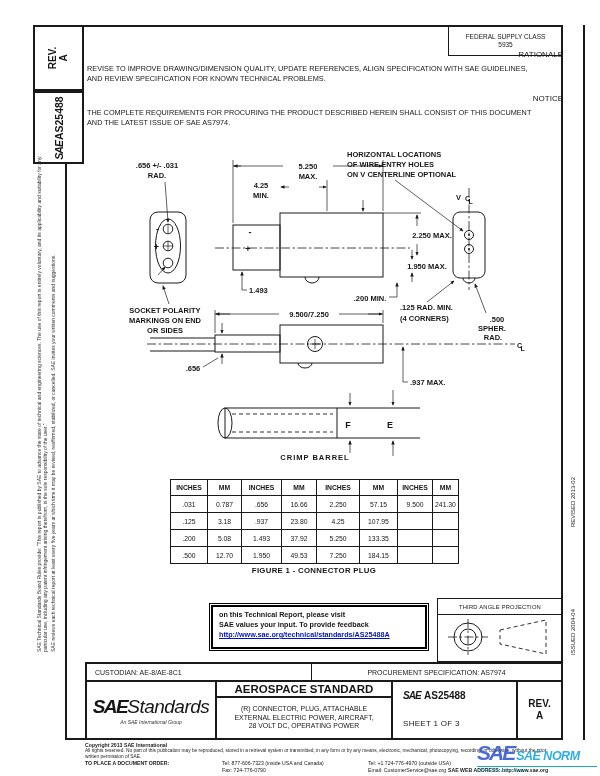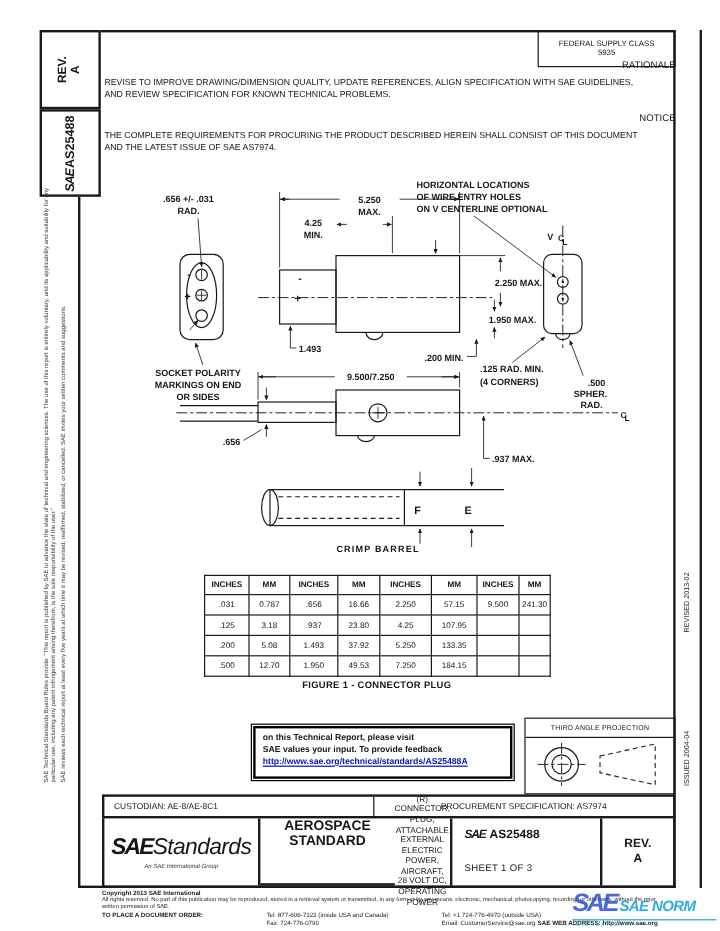--- a/index.html
+++ b/index.html
@@ -68,21 +68,21 @@
   
   #custodian-row { left:85px; top:662px; width:478px; height:20px; border:2px solid #1a1a1a; display:flex; }
   #custodian-cell { width:225px; border-right:1.5px solid #1a1a1a; display:flex; align-items:center; padding-left:8px; font-size:7px; }
   #procurement-cell { flex:1; display:flex; align-items:center; justify-content:center; font-size:7px; }
   #title-block { left:85px; top:682px; width:478px; height:58px; border:2px solid #1a1a1a; border-top:none; display:flex; }
   #logo-cell { width:130px; border-right:2px solid #1a1a1a; display:flex; flex-direction:column; align-items:center; justify-content:center; }
   .brand-line { font-size:19px; font-style:italic; }
   .brand-sae { font-weight:bold; letter-spacing:-1.5px; }
   .brand-suffix { font-weight:normal; letter-spacing:-0.5px; }
   .brand-tagline { font-size:5px; font-style:italic; color:#333; margin-top:1px; }
-  #title-cell { width:160px; border-right:2px solid #1a1a1a; display:flex; flex-direction:row; }
+  #title-cell { width:176px; border-right:2px solid #1a1a1a; display:flex; flex-direction:column; }
   #standard-type { border-bottom:2px solid #1a1a1a; text-align:center; font-weight:bold; font-size:11.5px; padding:1px 0; }
   .title-lines { flex:1; display:flex; flex-direction:column; align-items:center; justify-content:center; font-size:6.9px; line-height:8.6px; text-align:center; }
   #num-cell { width:125px; border-right:2px solid #1a1a1a; padding:8px 0 0 10px; }
   #doc-number-line { font-size:10px; font-weight:bold; }
   #sheet-line { font-size:8px; margin-top:18px; letter-spacing:.3px; }
   #rev-cell { flex:1; display:flex; flex-direction:column; align-items:center; justify-content:center; font-weight:bold; font-size:10px; line-height:12px; }
 
   
   .foot { color:#222; }
   #footer-copyright { left:85px; top:742px; font-size:5.2px; font-weight:bold; }

